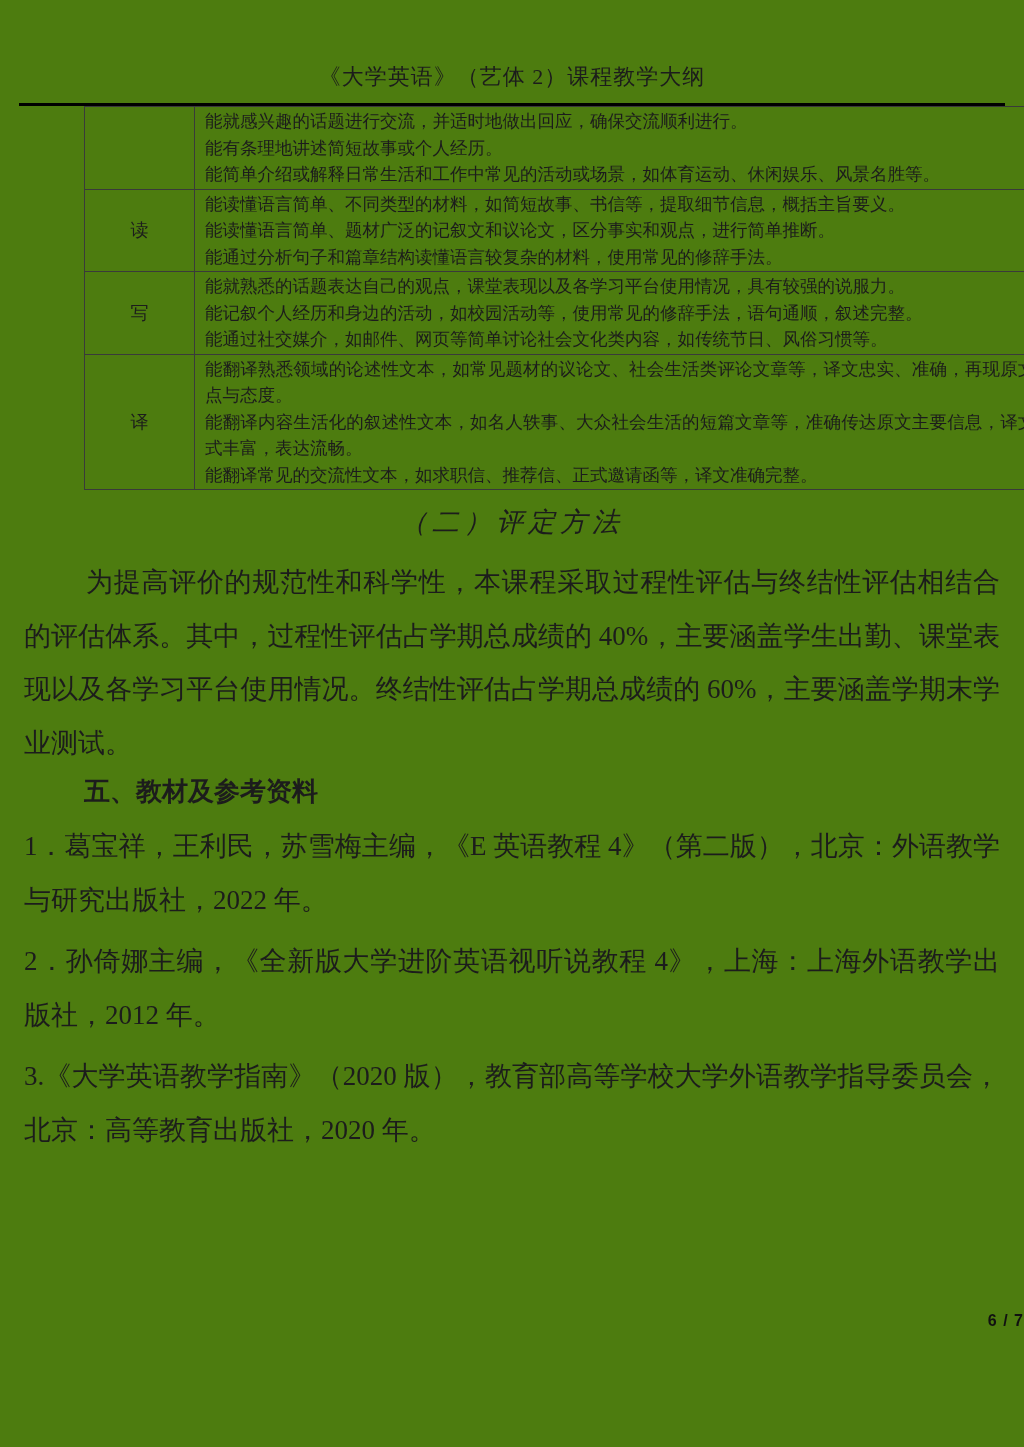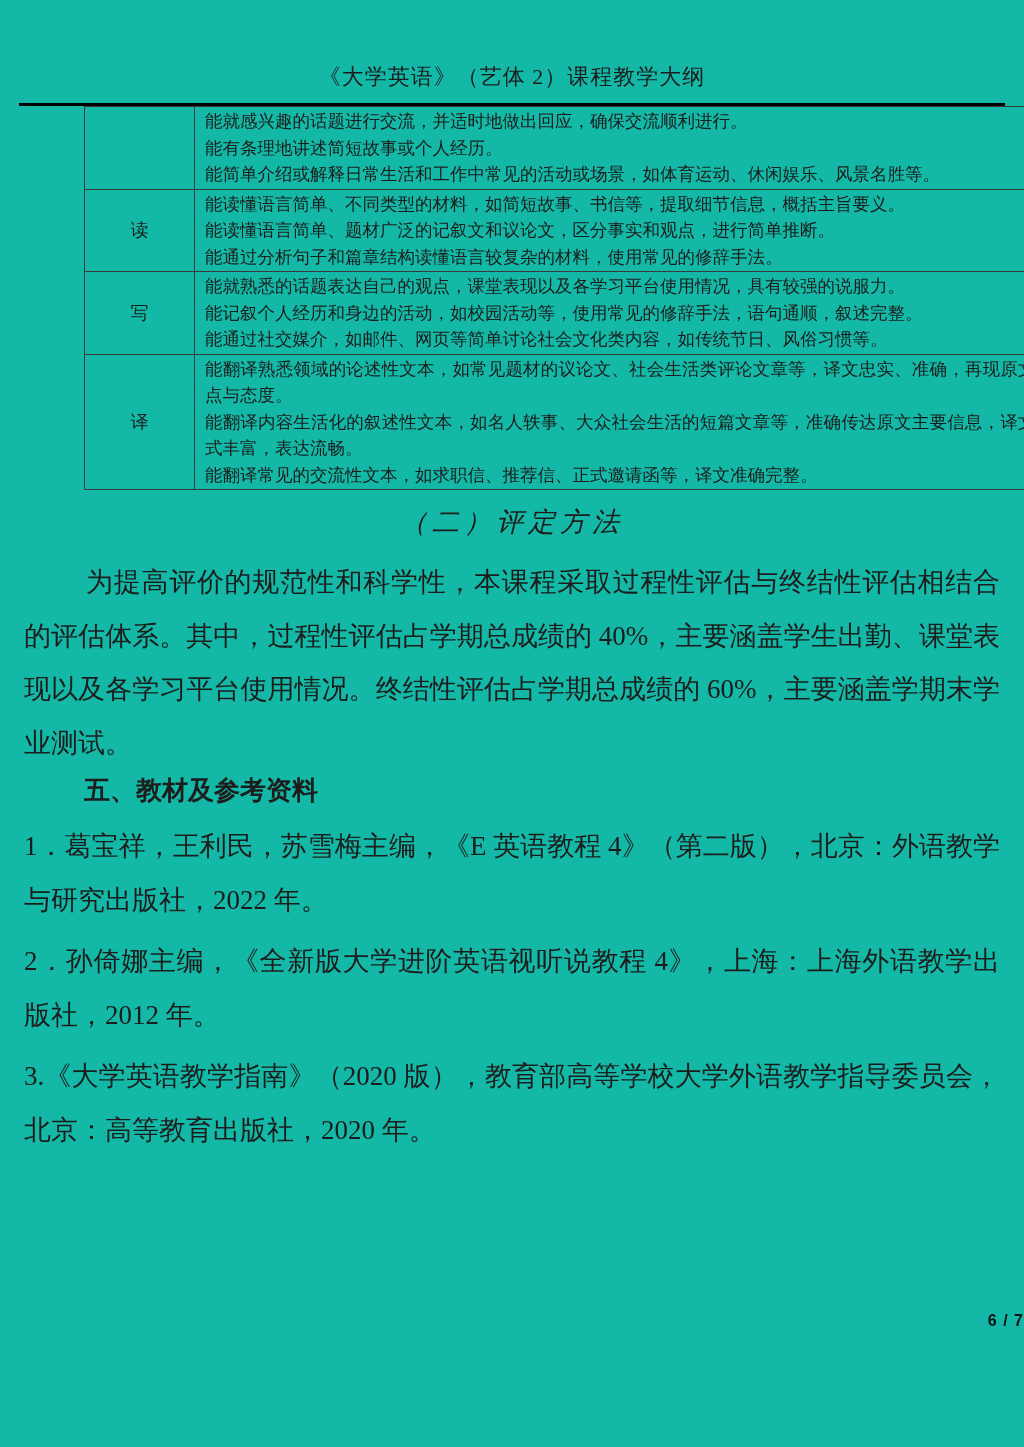--- a/index.html
+++ b/index.html
@@ -1,21 +1,21 @@
 <!DOCTYPE html>
 <html><head>
 <meta charset="utf-8">
 <style>
   html, body { margin: 0; padding: 0; background: #f2f2f2; }
   .page {
     position: relative;
     width: 1024px;
     height: 1447px;
     margin: 0 auto;
-    background: #14b8a6;
+    background: #4d7c0f;
     overflow: hidden;
     color: #1c1c1c;
     font-family: "Liberation Serif", "DejaVu Serif", serif;
   }
   .doc-title {
     padding-top: 62px;
     text-align: center;
     font-size: 22px;
     line-height: 30px;
     letter-spacing: 1px;
@@ -62,21 +62,21 @@
     line-height: 53.5px;
     text-align: justify;
     text-indent: 62px;
   }
   .materials-heading {
     margin: 2px 24px 0 24px;
     padding-left: 60px;
     font-size: 26px;
     line-height: 40px;
     font-weight: bold;
-    font-family: Liberation Mono, monospace;
+    font-family: Liberation Serif, serif;
   }
   .ref-item {
     margin: 8px 24px 0 24px;
     font-size: 27px;
     line-height: 53.5px;
     text-align: justify;
   }
   .page-footer {
     position: absolute;
     left: 0;

